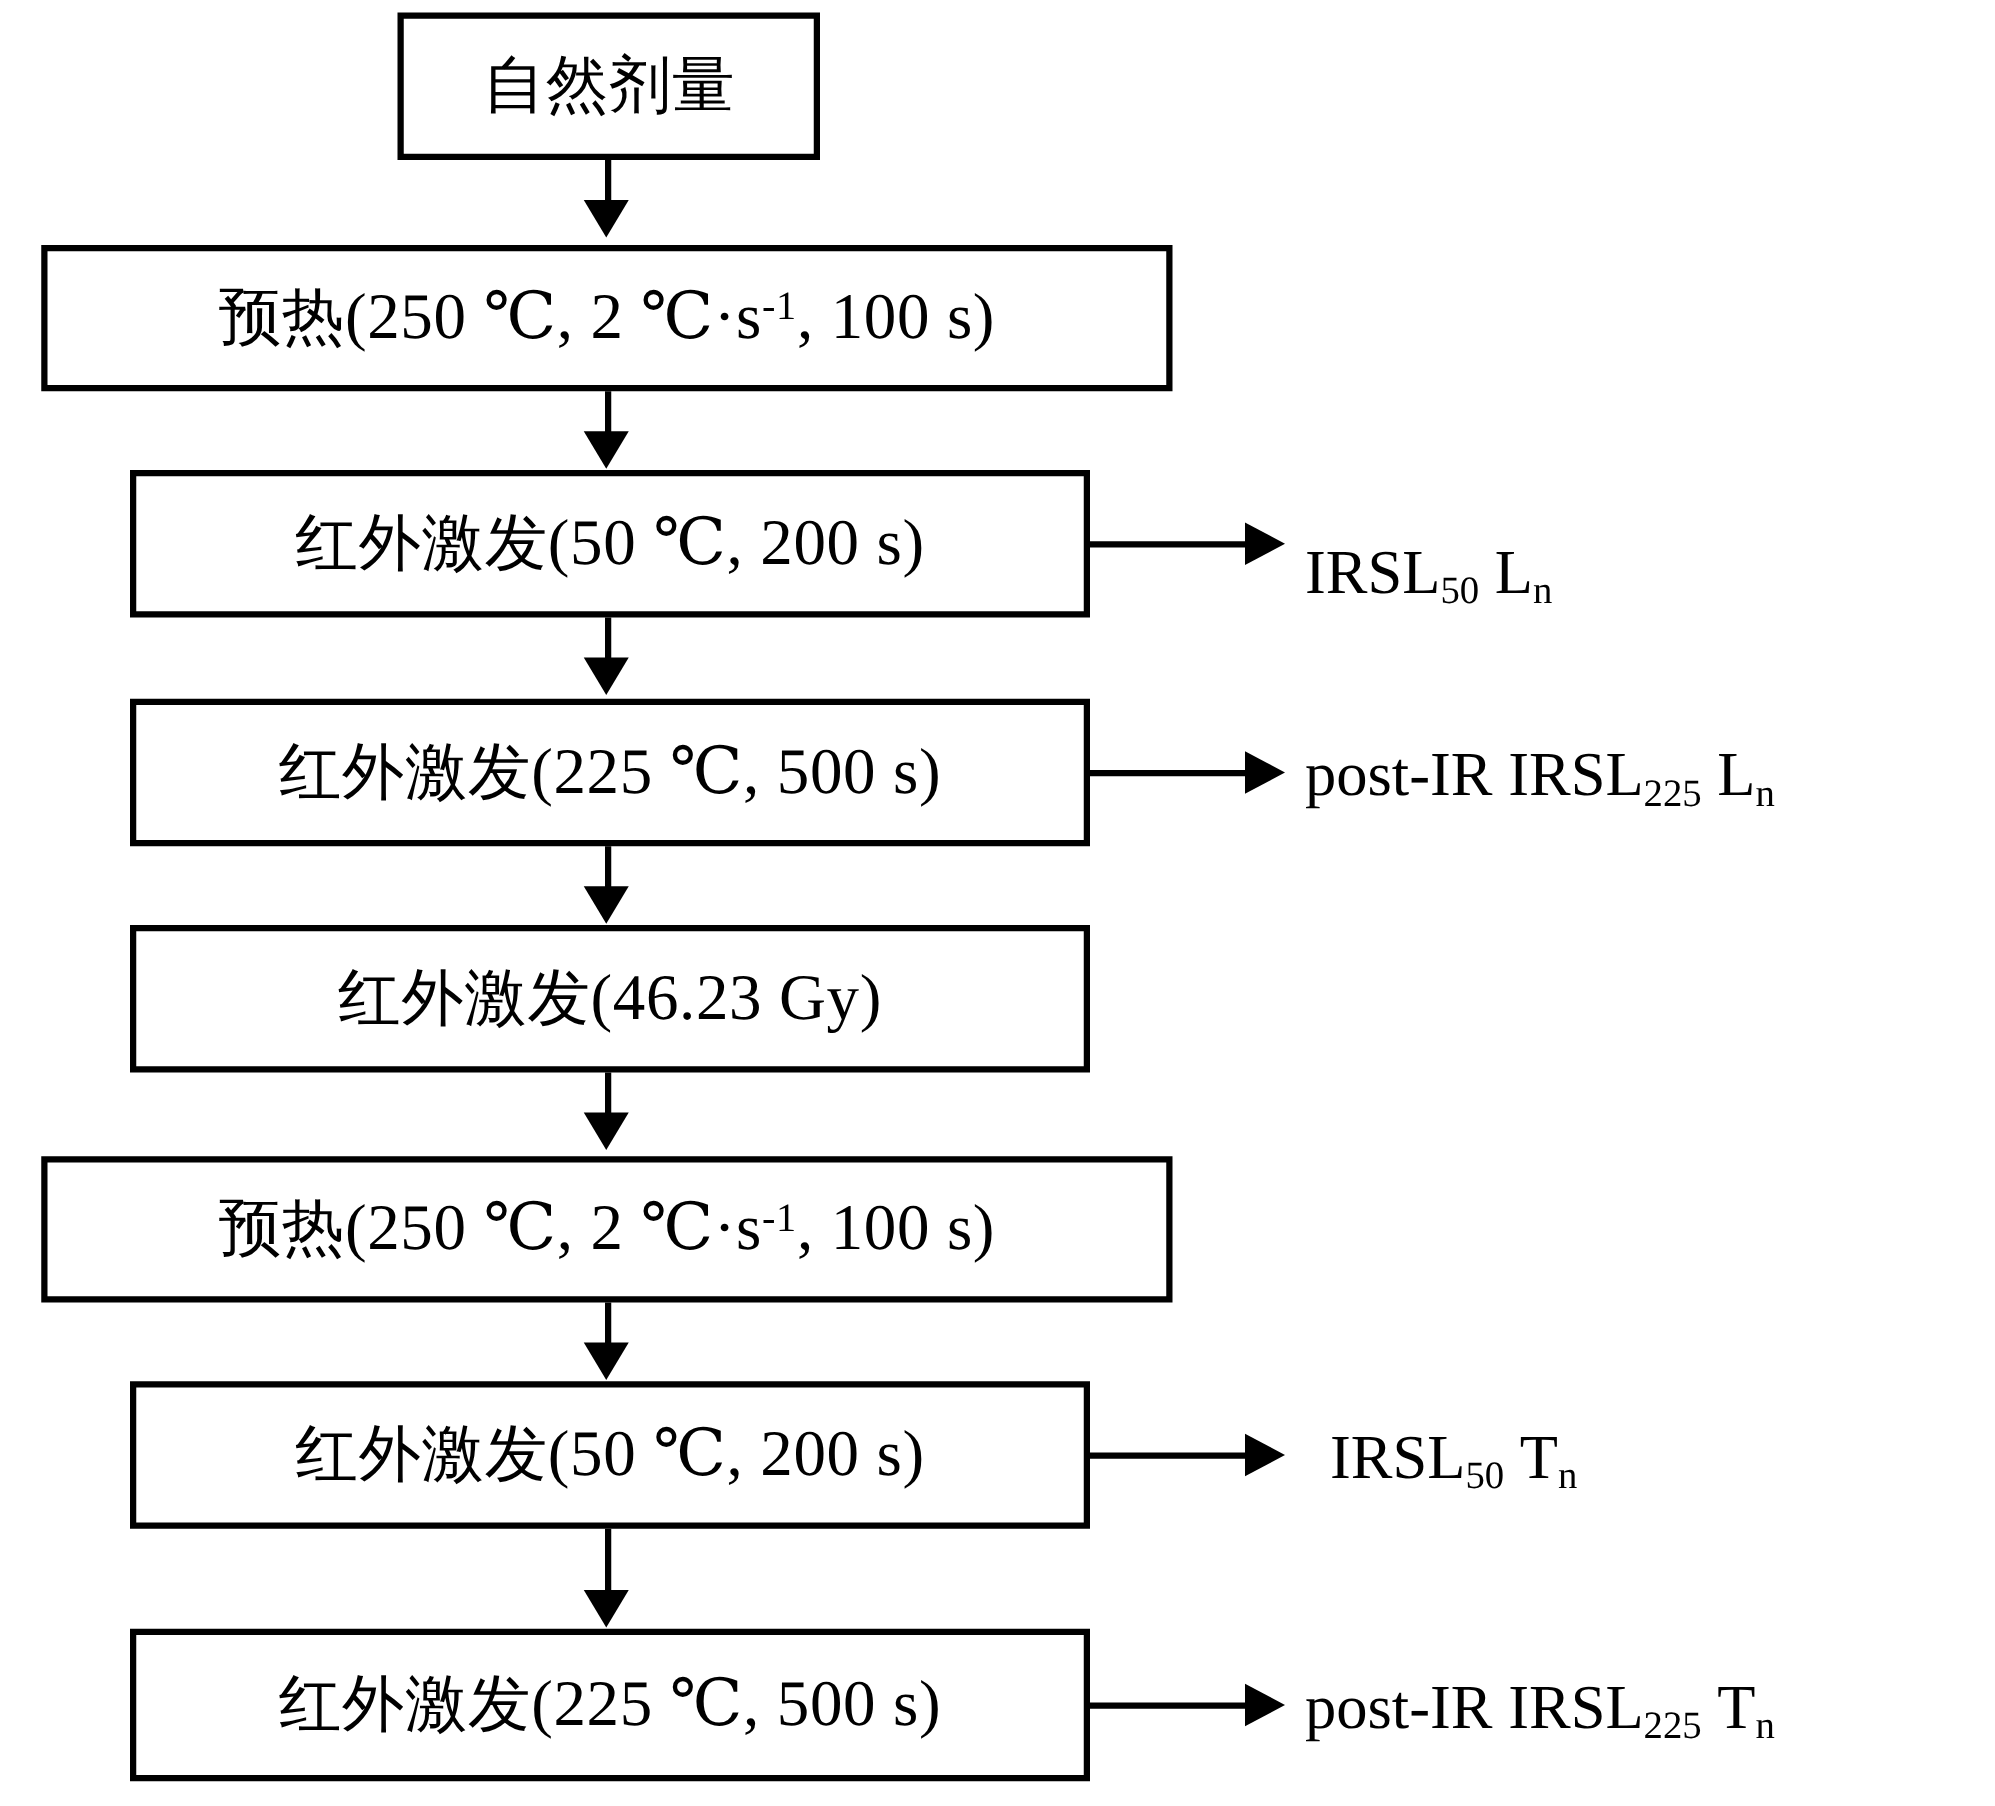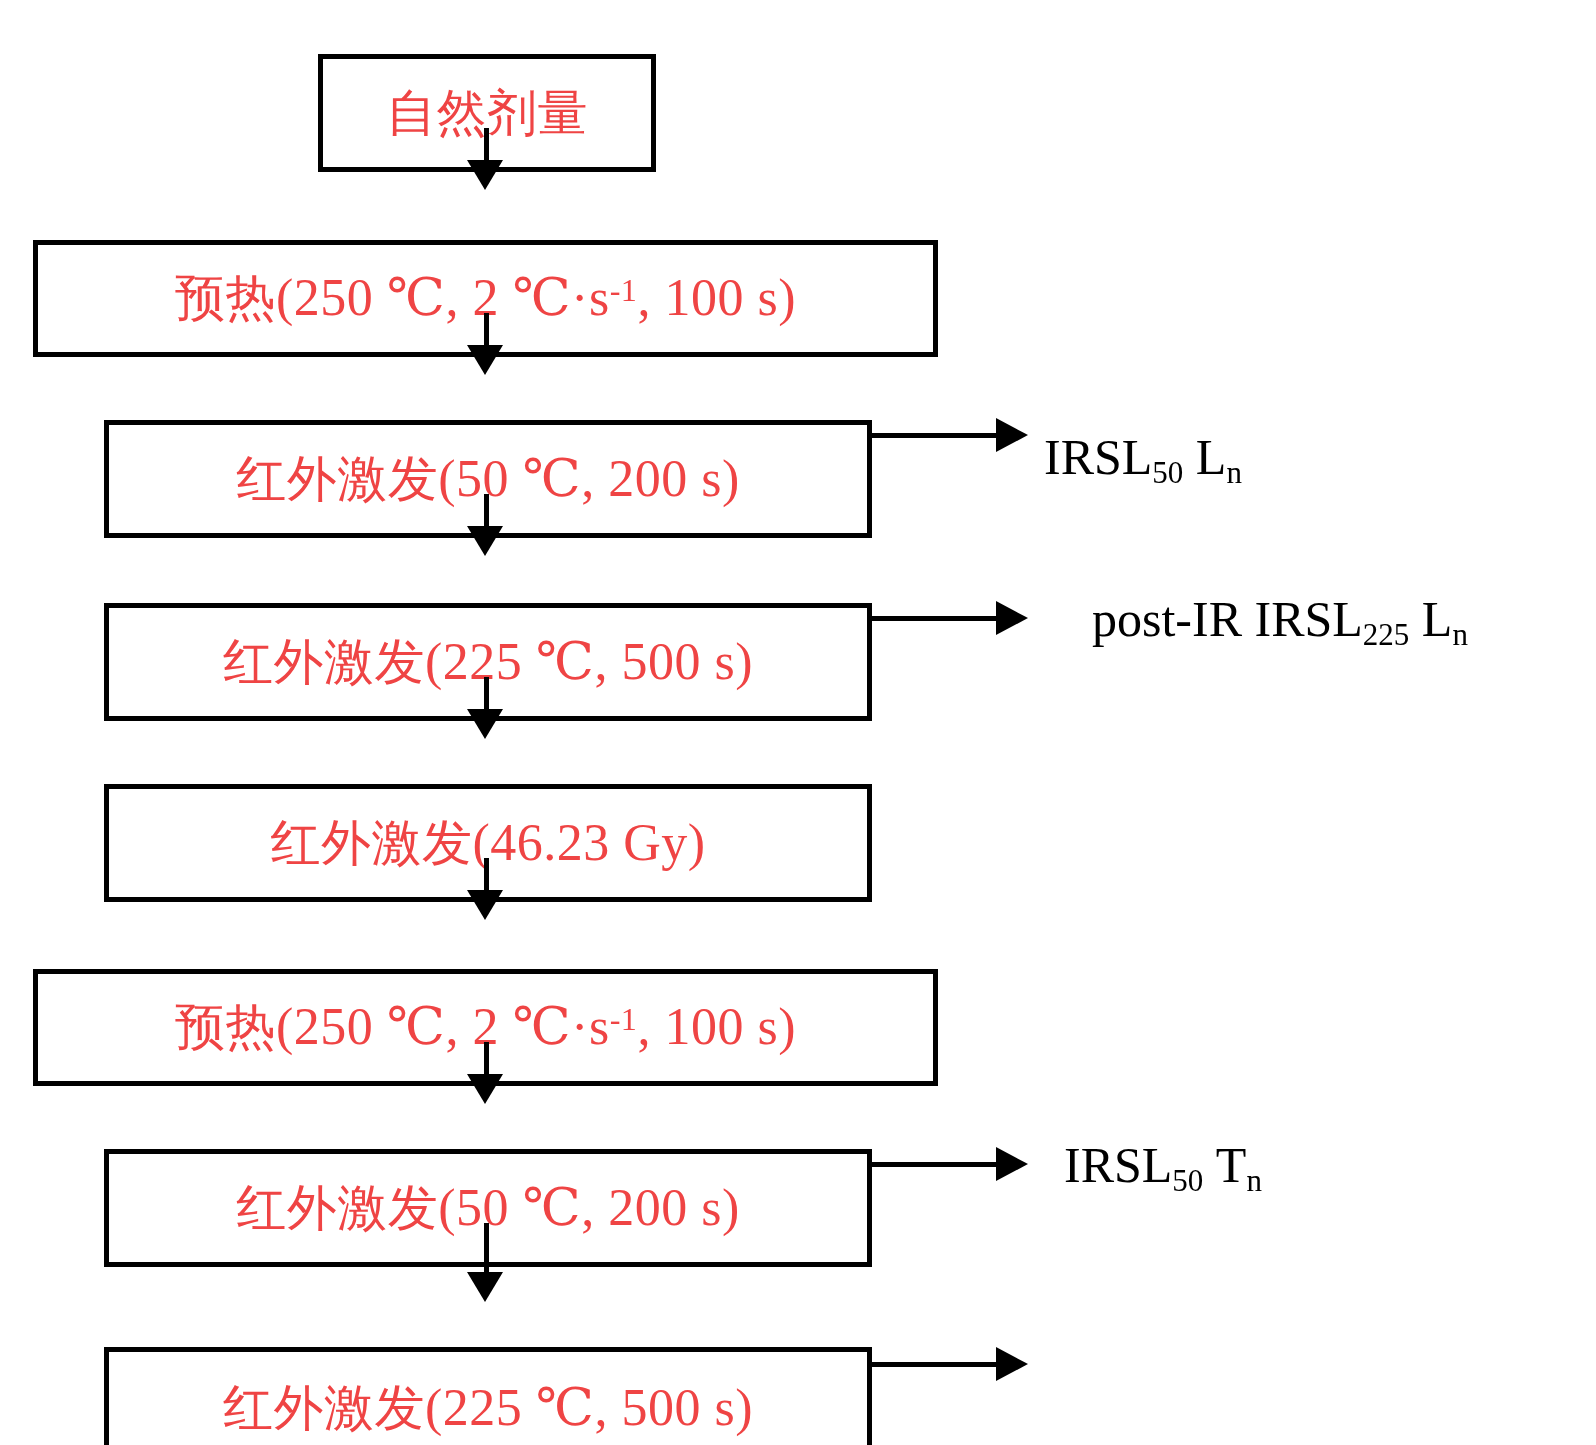--- a/index.html
+++ b/index.html
@@ -16,24 +16,23 @@
     font-family: "Liberation Serif", "DejaVu Serif", serif;
   }
   .node {
     position: absolute;
     box-sizing: border-box;
     border: 5px solid #000000;
     background: #ffffff;
     display: flex;
     align-items: center;
     justify-content: center;
-    color: #ef4444;
+    color: #000000;
     line-height: 1.05;
     white-space: nowrap;
-    margin-top: 44px;
   }
   .node .txt {
     font-size: 52px;
     letter-spacing: 0.5px;
   }
   .node .txt .cn {
     font-family: "DejaVu Sans", "Liberation Sans", sans-serif;
     font-size: 50px;
   }
   
@@ -119,21 +118,21 @@
   <div class="vhead" style="left:467px; top:526px;"></div>
 
   <div class="node" style="left:104px; top:559px; width:768px; height:118px;">
     <span class="txt">
       <span class="cn">红外激发</span><span>(225 ℃, 500 s)</span>
     </span>
   </div>
 
   <div class="hshaft" style="left:872px; top:616px; width:126px;"></div>
   <div class="hhead" style="left:996px; top:601px;"></div>
-  <div class="olabel" style="left:1044px; top:590px;margin-left:48px;">
+  <div class="olabel" style="left:1044px; top:590px;">
     <span>post-IR </span><span>IRSL</span><sub>225</sub>&nbsp;<span>L</span><sub>n</sub>
   </div>
 
   <div class="vshaft" style="left:484px; top:677px; height:36px;"></div>
   <div class="vhead" style="left:467px; top:709px;"></div>
 
   <div class="node" style="left:104px; top:740px; width:768px; height:118px;">
     <span class="txt">
       <span class="cn">红外激发</span><span>(46.23 Gy)</span>
     </span>
@@ -167,14 +166,17 @@
   <div class="vhead" style="left:467px; top:1272px;"></div>
 
   <div class="node" style="left:104px; top:1303px; width:768px; height:122px;">
     <span class="txt">
       <span class="cn">红外激发</span><span>(225 ℃, 500 s)</span>
     </span>
   </div>
 
   <div class="hshaft" style="left:872px; top:1362px; width:126px;"></div>
   <div class="hhead" style="left:996px; top:1347px;"></div>
+  <div class="olabel" style="left:1044px; top:1336px;">
+    <span>post-IR </span><span>IRSL</span><sub>225</sub>&nbsp;<span>T</span><sub>n</sub>
+  </div>
 
 </div>
 
 </body></html>

